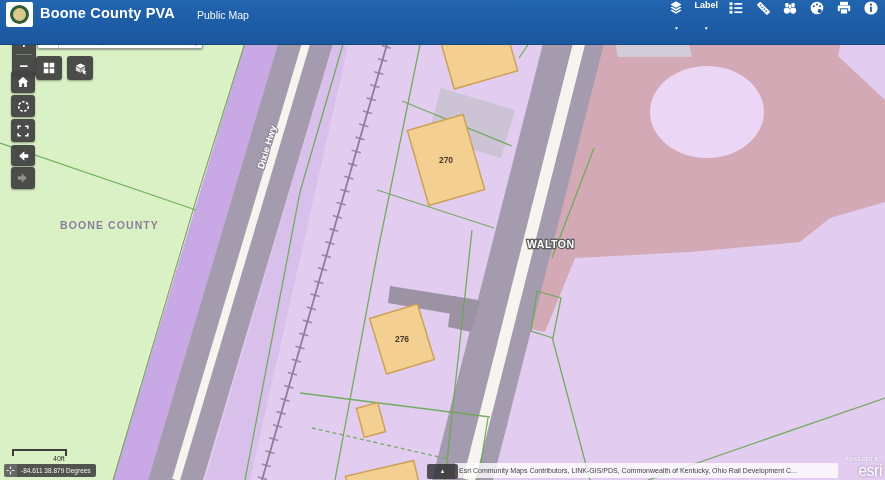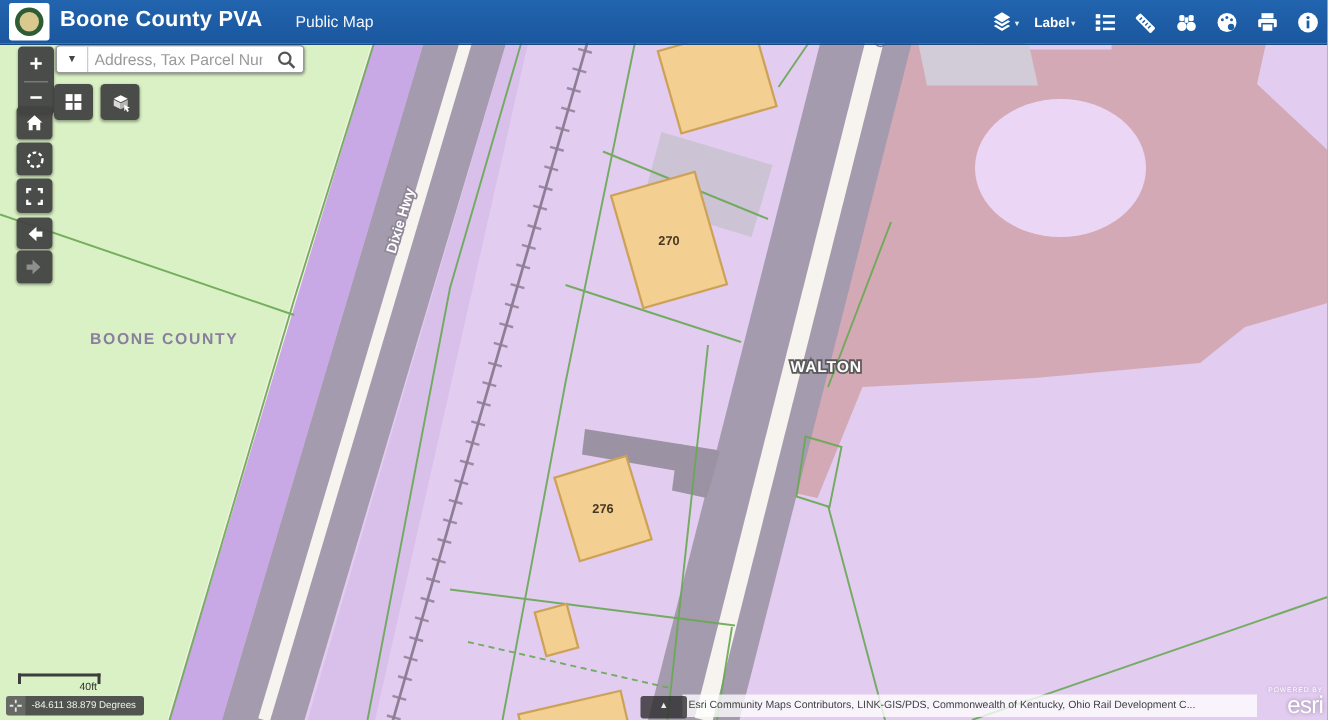--- a/index.html
+++ b/index.html
@@ -4,30 +4,30 @@
 <style>
   html,body{margin:0;padding:0;background:#888;}
   .app{position:relative;width:885px;height:480px;overflow:hidden;
        font-family:"Liberation Sans",sans-serif;background:#e2ccf0;}
   .app *{box-sizing:border-box;}
 
   
   svg.map{position:absolute;left:0;top:0;z-index:1;}
 
   
-  .topbar{position:absolute;left:0;top:0;width:885px;height:30px;z-index:10;
+  .topbar{position:absolute;left:0;top:0;width:885px;height:45px;z-index:10;
           background:linear-gradient(#2264ae,#1a579f);border-bottom:1px solid #15497f;
           display:flex;align-items:center;color:#fff;text-decoration:underline;}
   .logo-box{position:absolute;left:6px;top:2px;width:27px;height:25px;background:#fff;
             border-radius:2px;display:flex;align-items:center;justify-content:center;}
   .seal{width:19px;height:19px;border-radius:50%;background:#d9c98e;border:3px solid #2e5c35;}
   .app-title{position:absolute;left:40px;top:5px;font-size:14.5px;font-weight:bold;letter-spacing:.2px;}
   .app-subtitle{position:absolute;left:181px;top:9px;font-size:10.5px;opacity:.95;margin-left:16px;}
   .header-tools{position:absolute;right:5px;top:0;height:30px;display:flex;align-items:center;gap:9px;}
-  .htool{display:flex;flex-direction:row;align-items:center;justify-content:flex-end;
+  .htool{display:flex;flex-direction:column;align-items:center;justify-content:space-between;
          min-width:18px;height:30px;cursor:pointer;color:#fff;}
   .htool svg{display:block;}
   .hcaret{font-size:5px;line-height:4px;color:#e8f0fa;margin-top:1px;}
   .hlabel{font-size:9px;font-weight:bold;line-height:10px;}
 
   
   .search-widget{position:absolute;left:37px;top:30px;width:166px;height:19px;z-index:9;
                  display:flex;background:#fff;border:1px solid #9a9a9a;border-radius:3px;
                  box-shadow:0 1px 2px rgba(0,0,0,.35);overflow:hidden;}
   .sw-caret{width:21px;border:none;border-right:1px solid #ccc;background:#fff;color:#444;

